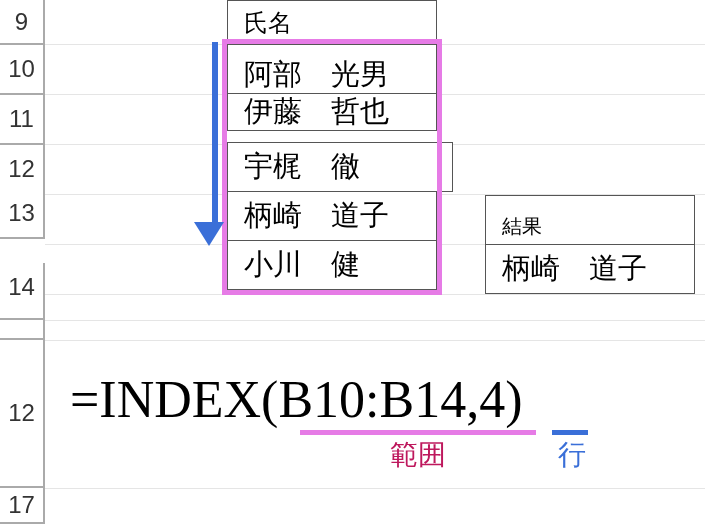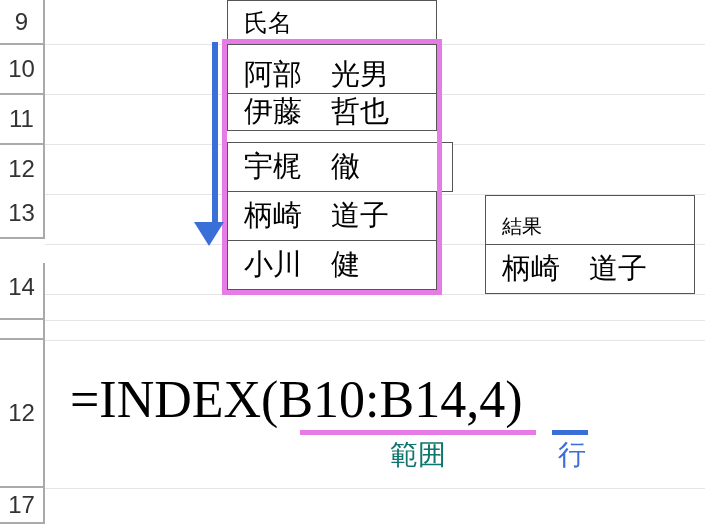--- a/index.html
+++ b/index.html
@@ -70,21 +70,21 @@
     background: #e67be6;
   }
   .underline-blue {
     position: absolute;
     height: 5px;
     background: #3a6fd8;
   }
   .label-pink {
     position: absolute;
     font-size: 28px;
-    color: #0f766e;
+    color: #be185d;
     font-family: "Yu Gothic", "Meiryo", sans-serif;
   }
   .label-blue {
     position: absolute;
     font-size: 28px;
     color: #3a6fd8;
     font-family: "Yu Gothic", "Meiryo", sans-serif;
   }
   .gridline {
     position: absolute;

